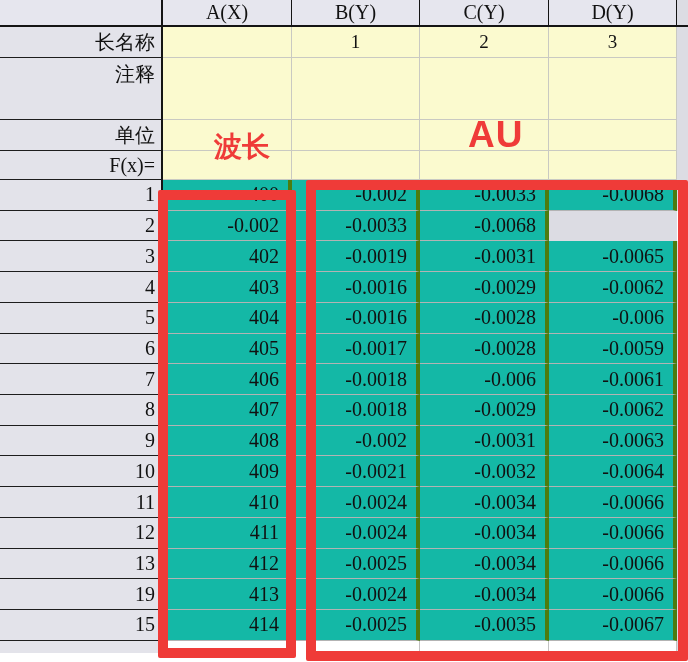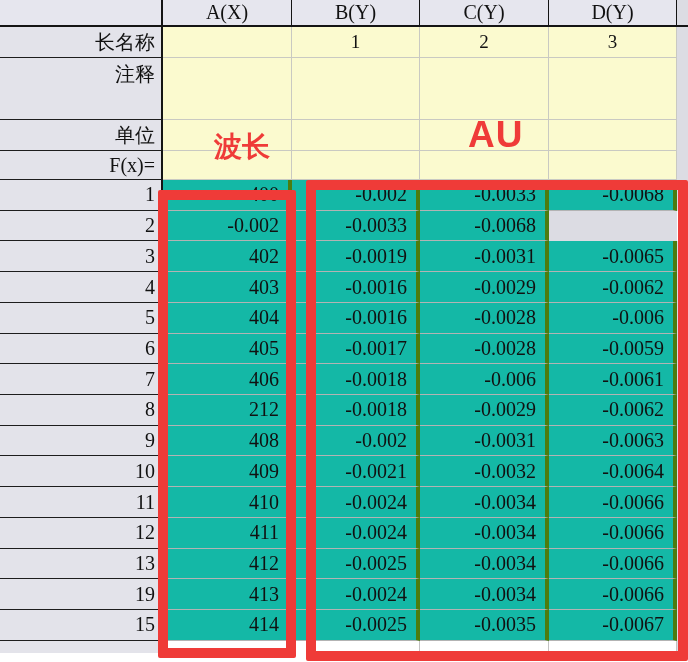--- a/index.html
+++ b/index.html
@@ -140,21 +140,21 @@
       <div class="row r-data">
         <div class="cell rowlabel">7</div>
         <div class="cell num">406</div>
         <div class="cell num">-0.0018</div>
         <div class="cell num">-0.006</div>
         <div class="cell num">-0.0061</div>
         <div class="cell sliver"></div>
       </div>
       <div class="row r-data">
         <div class="cell rowlabel">8</div>
-        <div class="cell num">212</div>
+        <div class="cell num">407</div>
         <div class="cell num">-0.0018</div>
         <div class="cell num">-0.0029</div>
         <div class="cell num">-0.0062</div>
         <div class="cell sliver"></div>
       </div>
       <div class="row r-data">
         <div class="cell rowlabel">9</div>
         <div class="cell num">408</div>
         <div class="cell num">-0.002</div>
         <div class="cell num">-0.0031</div>

